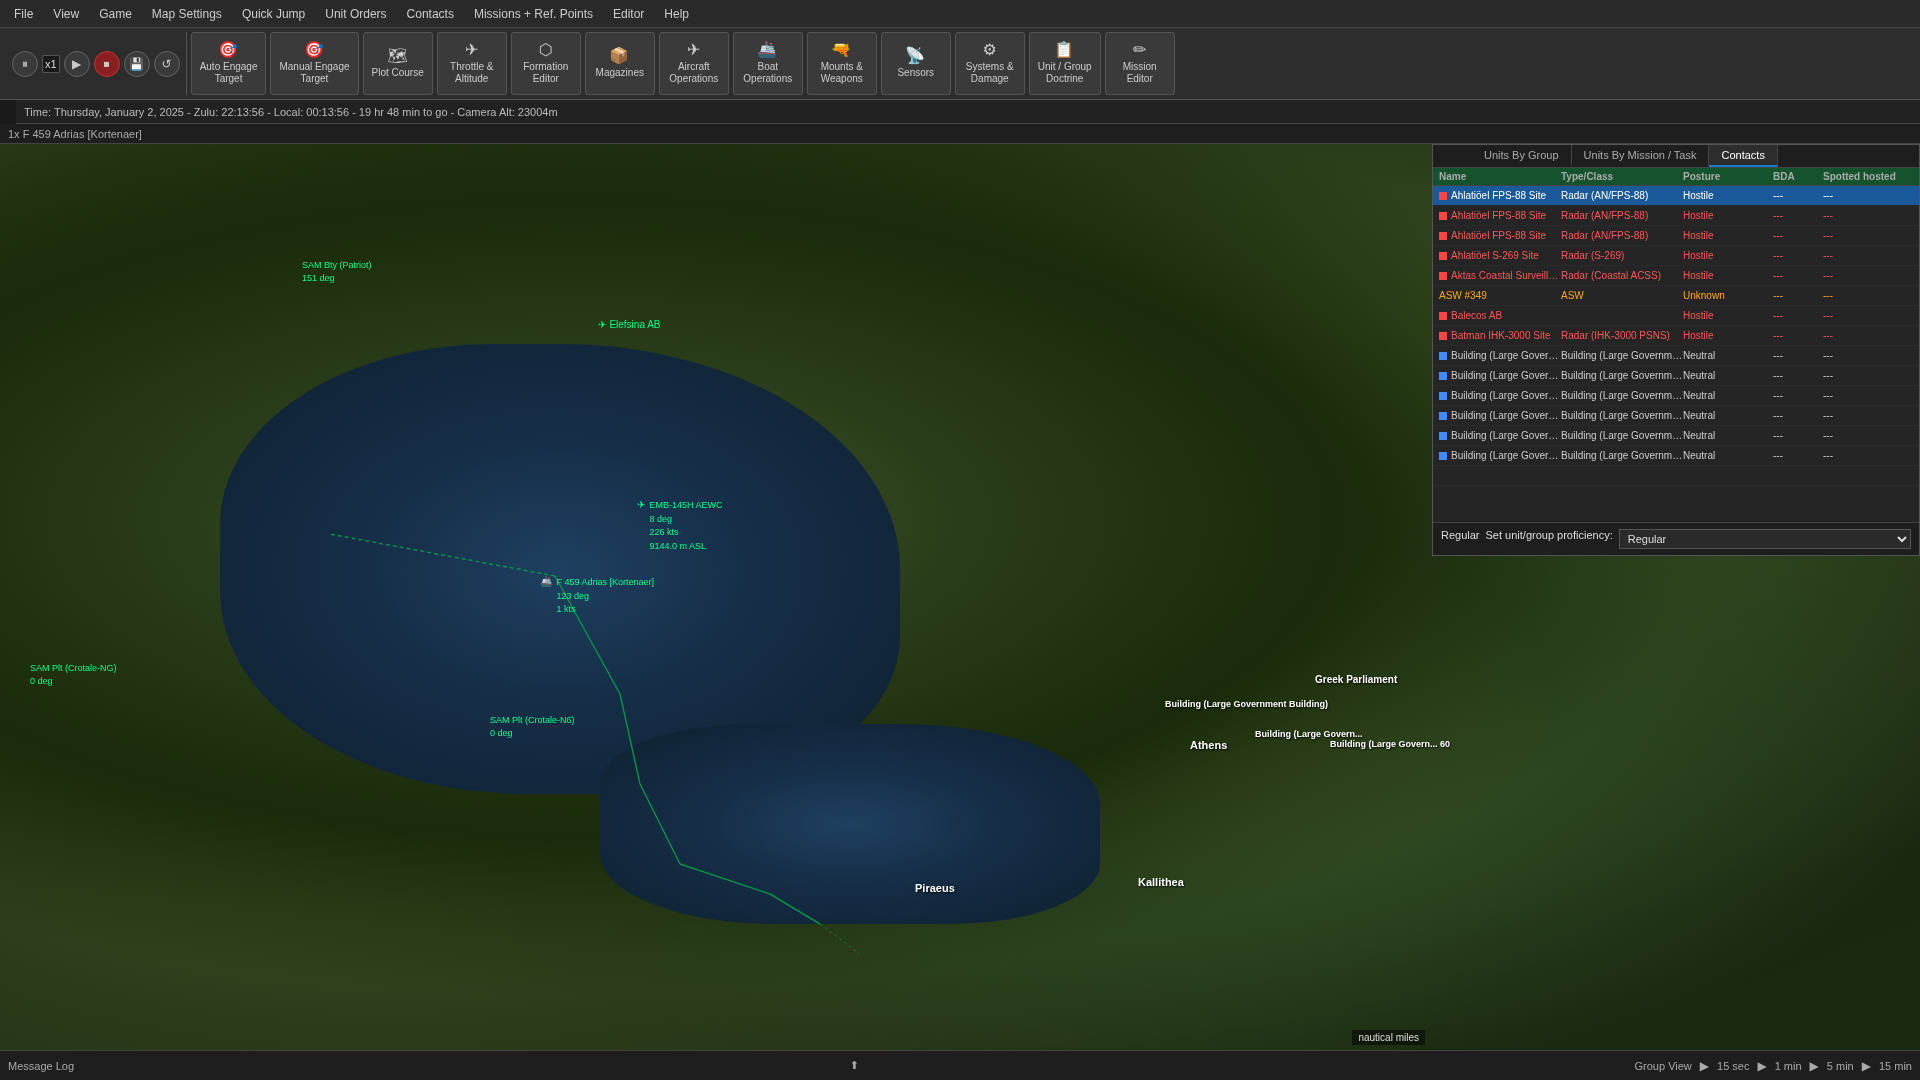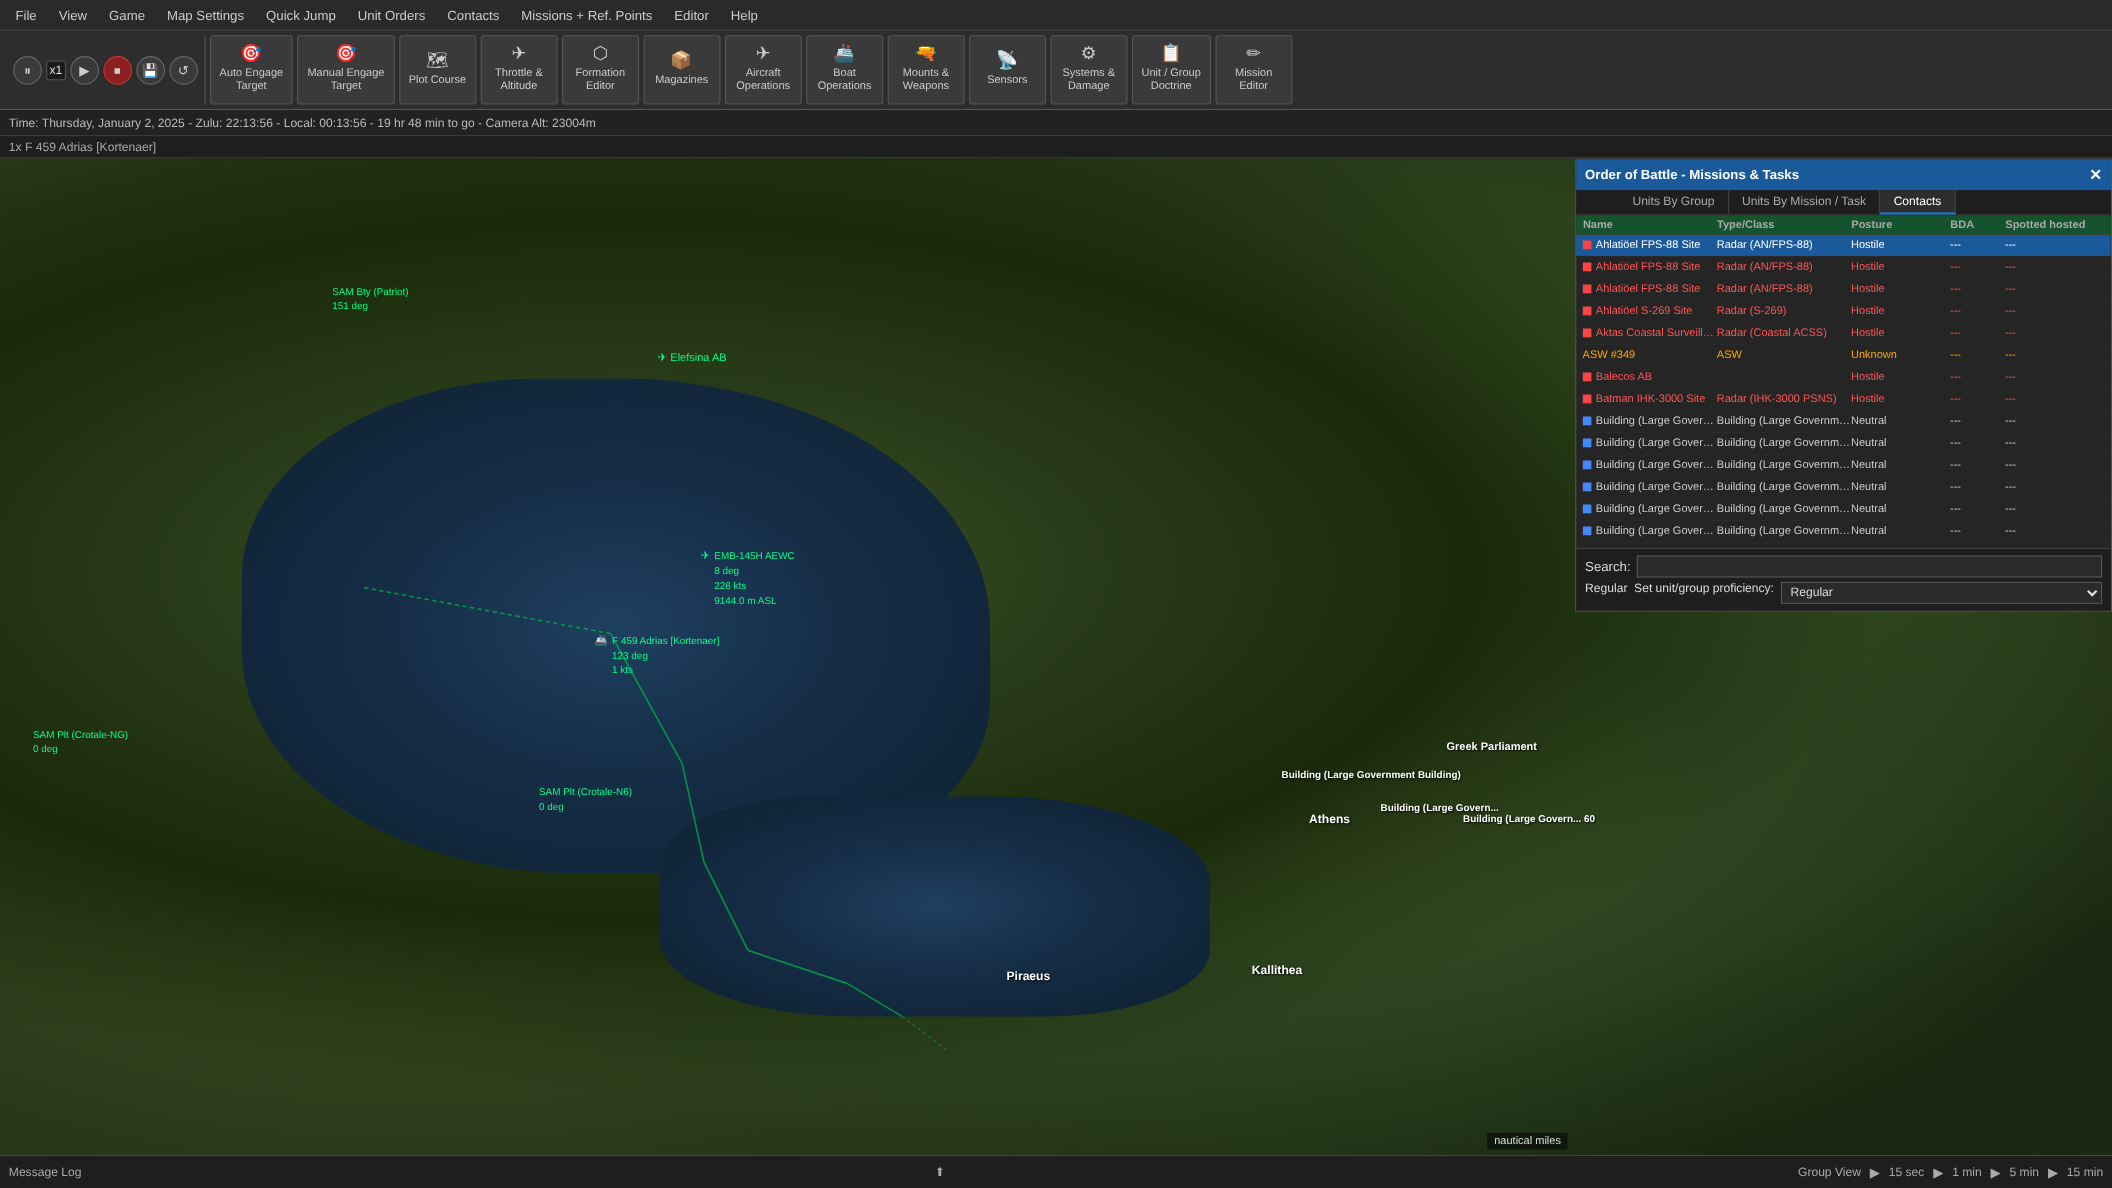--- a/index.html
+++ b/index.html
@@ -48,21 +48,21 @@
     .sim-btn.red { background: #8b2020; border-color: #cc3333; }
     .speed-badge {
       background: #1a1a1a; border: 1px solid #555; padding: 2px 2px;
       font-size: 11px; color: #ddd; border-radius: 2px;
     }
 
     
     #statusbar {
       background: #222; border-bottom: 1px solid #444;
       height: 24px; display: flex; align-items: center;
-      padding: 0 8px; font-size: 11px; color: #bbb;
+      padding: 0 8px; font-size: 11px; color: #bbb; margin-left: 16px;
     }
 
     
     #selected-bar {
       background: #1e1e1e; border-bottom: 1px solid #444;
       height: 20px; display: flex; align-items: center;
       padding: 0 8px; font-size: 11px; color: #aaa;
     }
 
     
@@ -355,24 +355,20 @@
   <div class="city-label" style="left:915px;top:738px;">Piraeus</div>
   <div class="city-label" style="left:1138px;top:732px;">Kallithea</div>
   <div class="city-label" style="left:1315px;top:530px;font-size:10px;">Greek Parliament</div>
   <div class="city-label" style="left:1165px;top:555px;font-size:9px;">Building (Large Government Building)</div>
   <div class="city-label" style="left:1255px;top:585px;font-size:9px;">Building (Large Govern...</div>
   <div class="city-label" style="left:1330px;top:595px;font-size:9px;">Building (Large Govern... 60</div>
 
   <div class="scale-bar">nautical miles</div>
 
   <div id="oob-panel">
-    <div id="oob-titlebar">
-      <span>Order of Battle - Missions &amp; Tasks</span>
-      <span style="cursor:pointer;font-size:14px;">✕</span>
-    </div>
 
     <div id="oob-tabs">
       <div class="oob-tab">Units By Group</div>
       <div class="oob-tab">Units By Mission / Task</div>
       <div class="oob-tab active">Contacts</div>
     </div>
 
     <div id="oob-table-header">
       <span style="cursor:pointer;">Name</span>
       <span style="cursor:pointer;">Type/Class</span>
@@ -484,24 +480,20 @@
         <div class="oob-row neutral">
       
       
       
       
       
     </div>
       </div>
 
     <div id="oob-footer">
-      <div id="oob-search-row">
-        <span>Search:</span>
-        <input id="oob-search-input" type="text" style="">
-      </div>
       <div id="oob-proficiency-row">
         <span>Regular</span>
         <span style="margin-left:auto;">Set unit/group proficiency:</span>
         <select id="oob-proficiency-select">
         <option value="Novice">Novice</option><option value="Cadet">Cadet</option><option value="Regular" selected="">Regular</option><option value="Veteran">Veteran</option><option value="Elite">Elite</option><option value="Ace">Ace</option></select>
       </div>
     </div>
   </div>
 </div>
 

